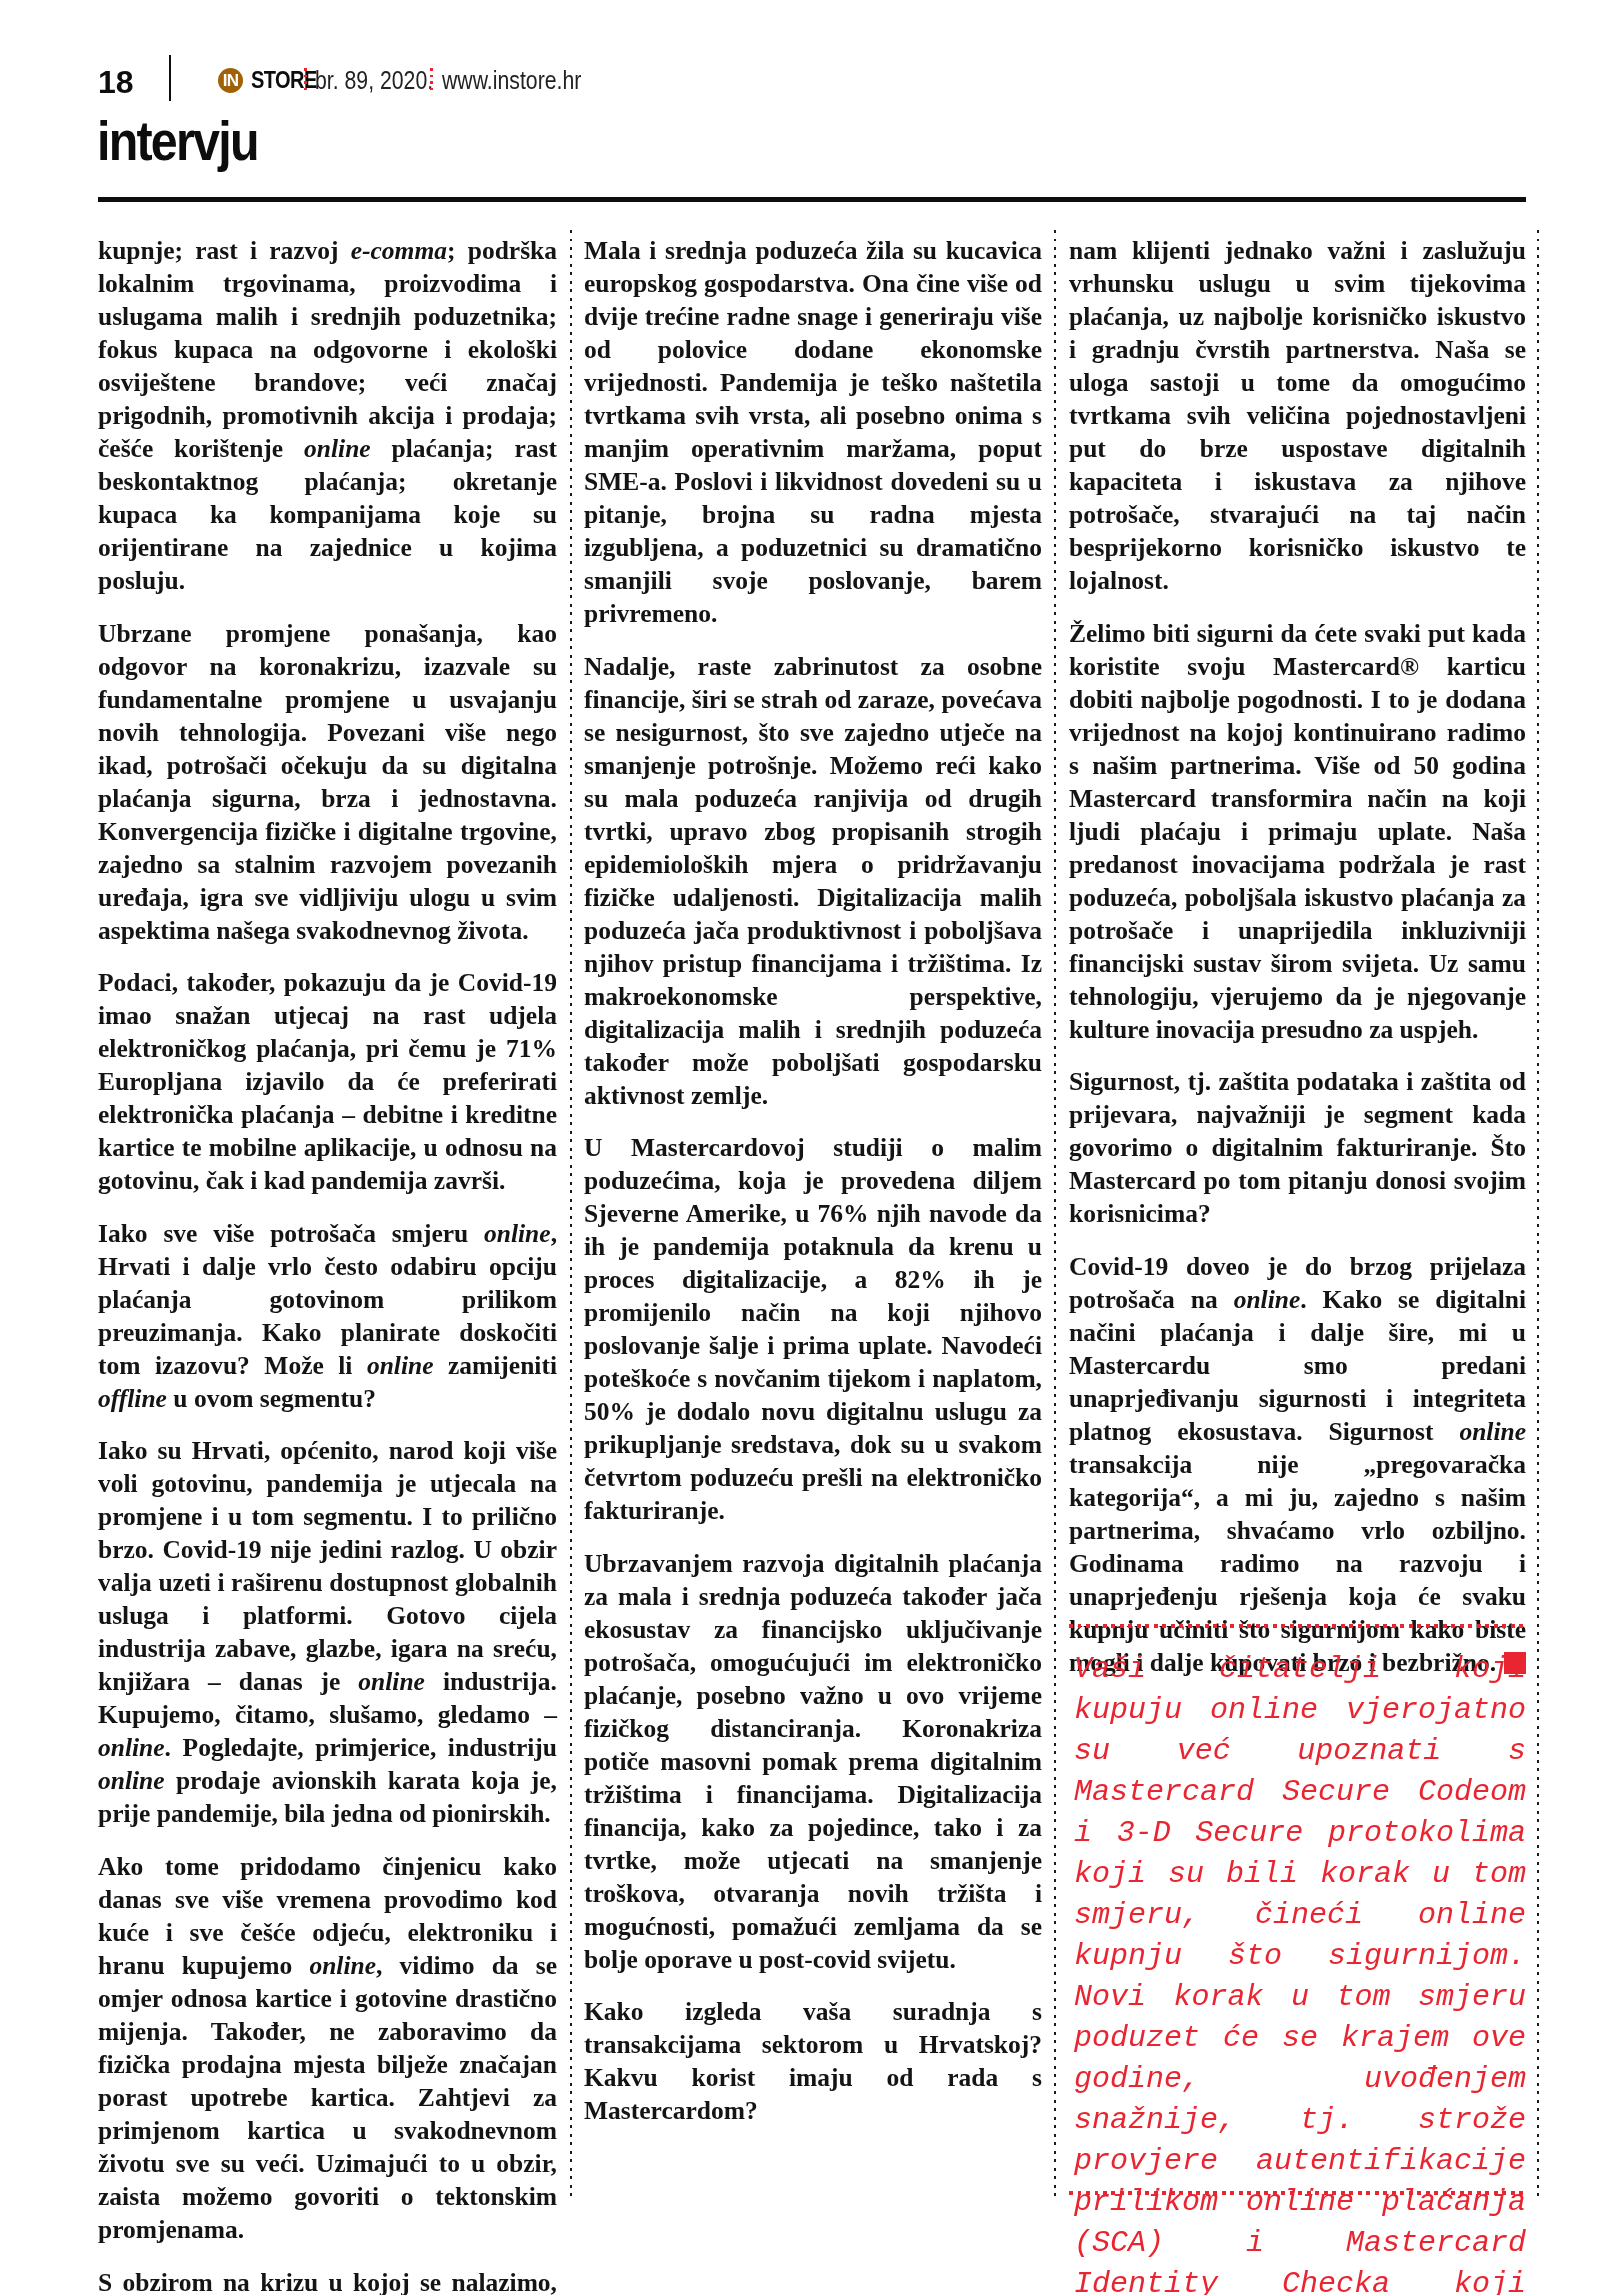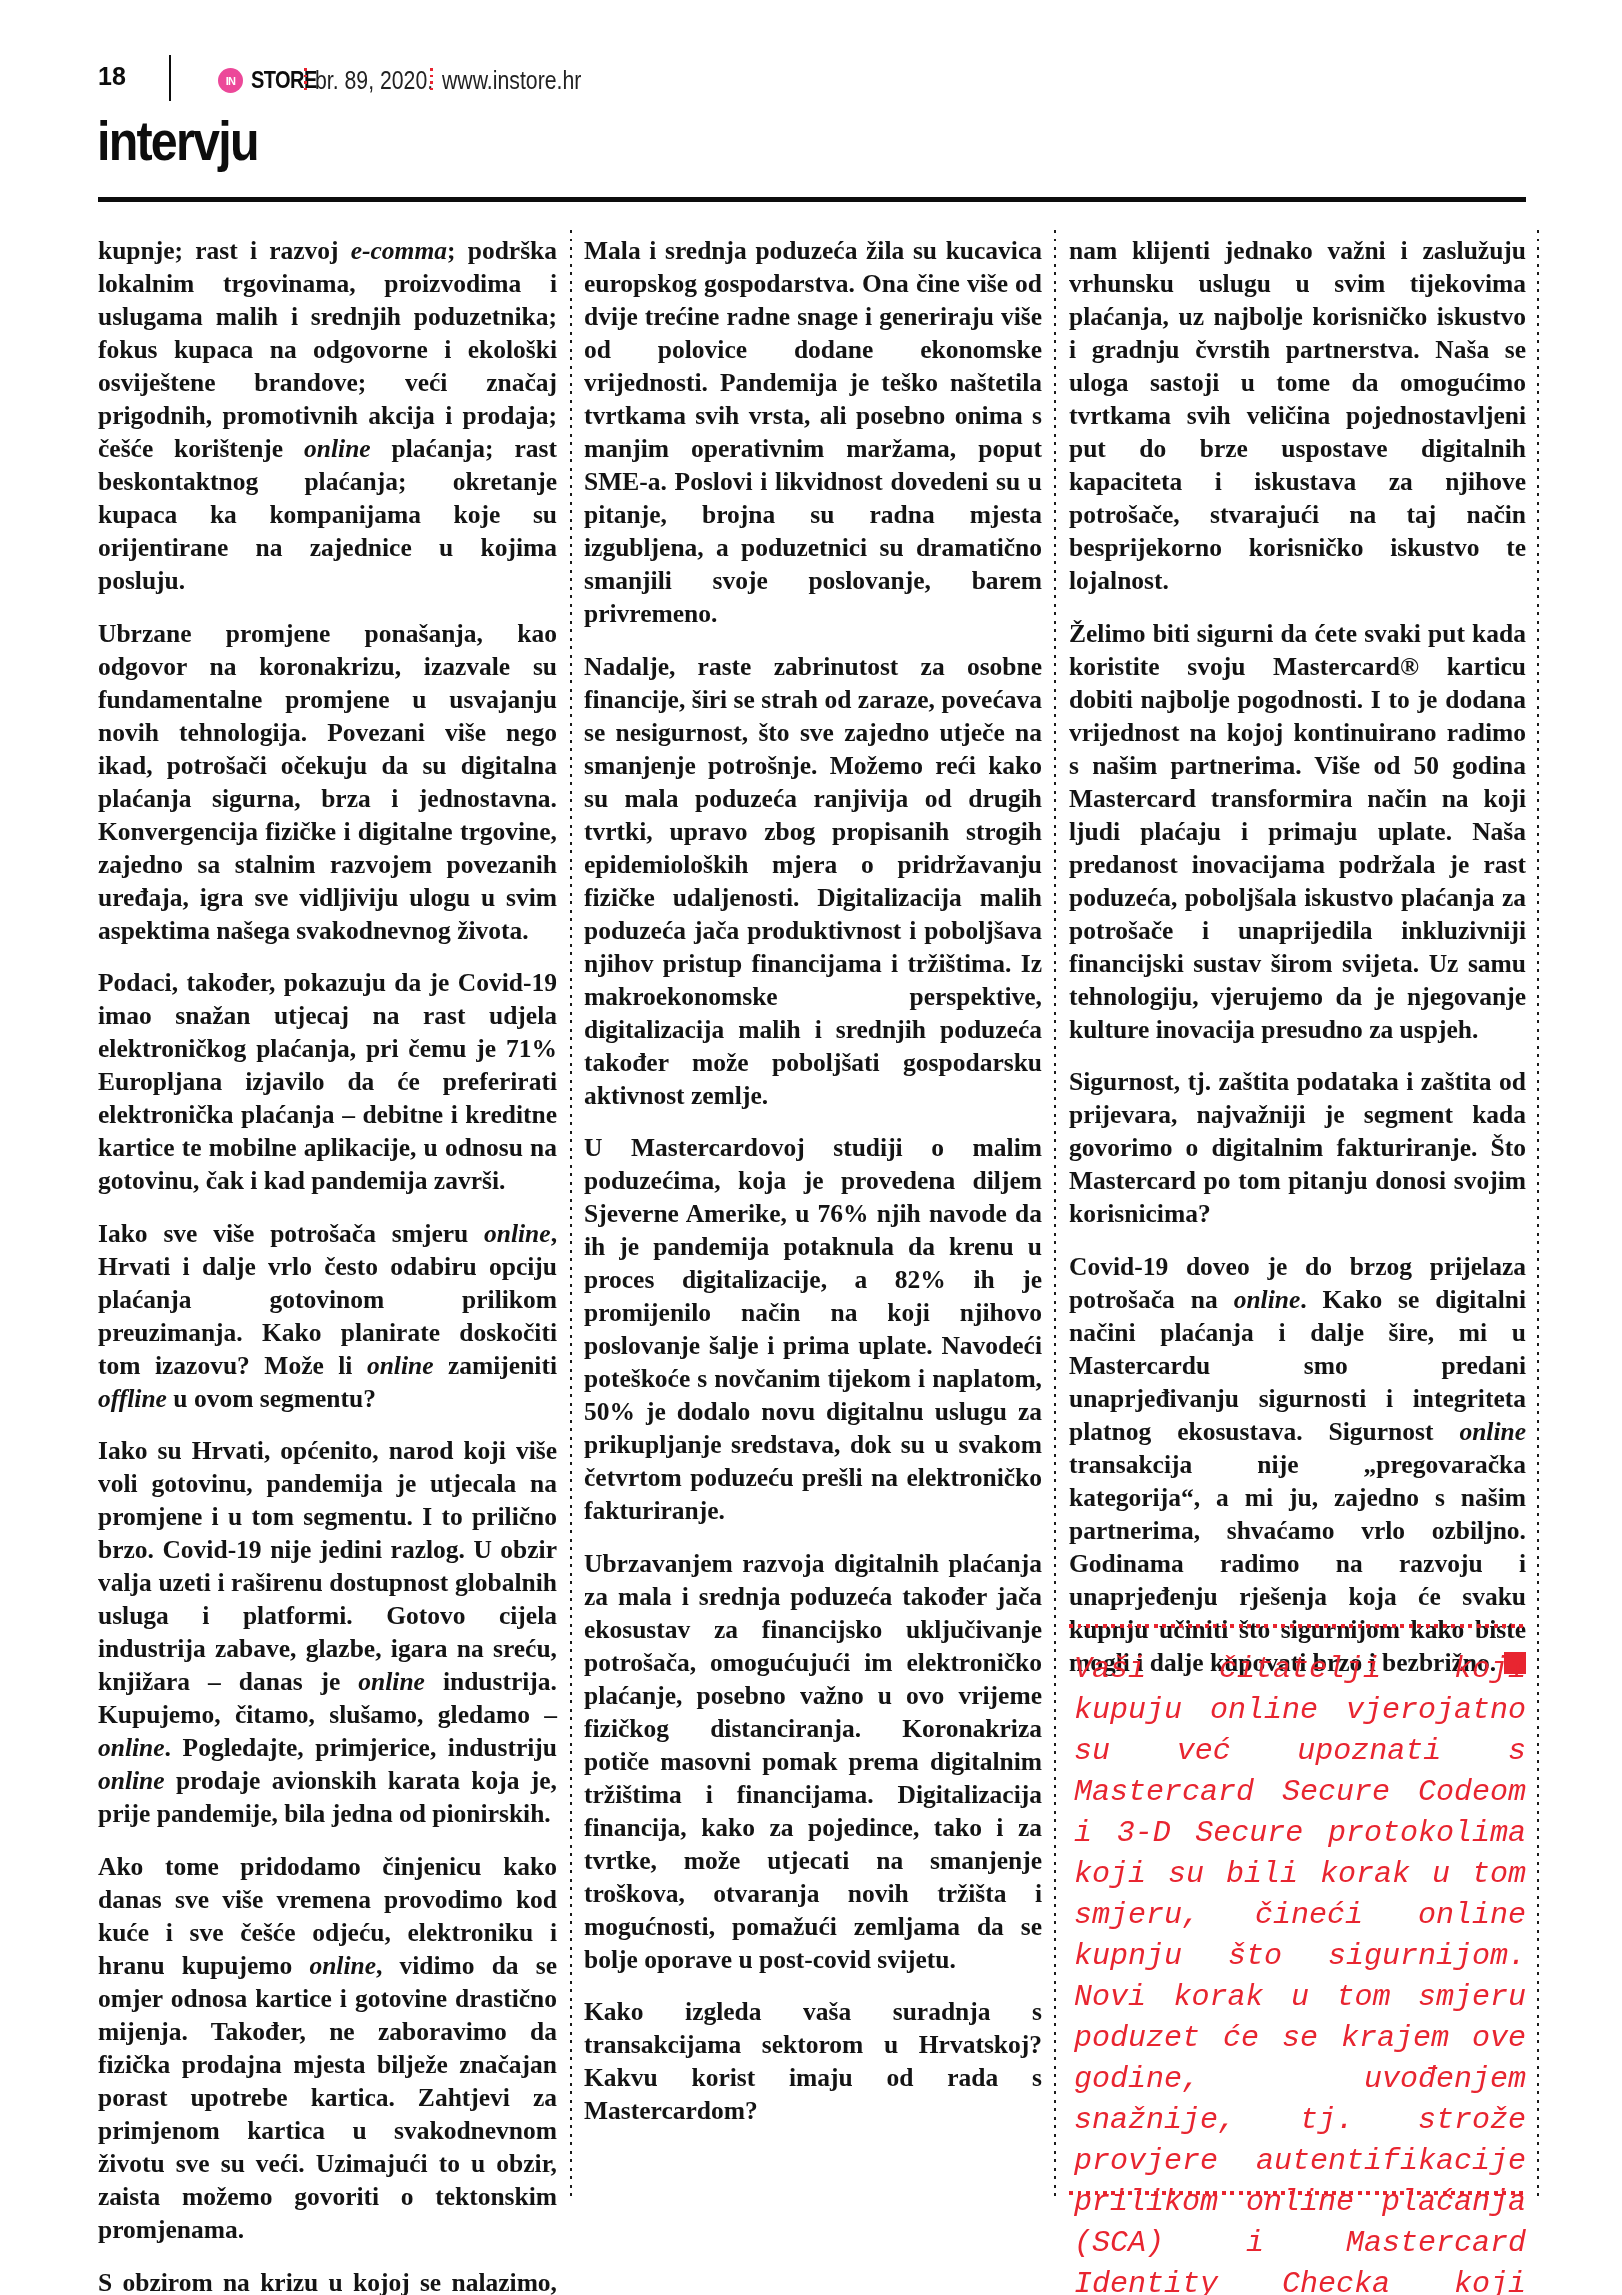--- a/index.html
+++ b/index.html
@@ -1,26 +1,26 @@
 <!DOCTYPE html>
 <html style="font-size:10.5px"><head>
 <meta charset="utf-8">
 <style>
   html,body{margin:0;padding:0;background:#ffffff;}
   .page{position:relative;width:1623px;height:2295px;background:#ffffff;overflow:hidden;
         font-family:"Liberation Serif",serif;color:#141414;}
 
   
-  .pagenum{position:absolute;left:98px;top:63px;font-family:"Liberation Sans",sans-serif;
-           font-weight:700;font-size:25px;line-height:27.5px;color:#0d0d0d;}
+  .pagenum{position:absolute;left:98px;top:69px;font-family:"Liberation Sans",sans-serif;
+           font-weight:700;font-size:32px;line-height:27.5px;color:#0d0d0d;}
   .hbar{position:absolute;left:169px;top:55px;width:2px;height:46px;background:#0d0d0d;}
   .brand{position:absolute;left:218px;top:67px;display:flex;align-items:center;gap:7.9px;}
-  .logo-circle{width:25px;height:25px;border-radius:50%;background:#ec4899;color:#ffffff;
+  .logo-circle{width:25px;height:25px;border-radius:50%;background:#a16207;color:#ffffff;
                display:flex;align-items:center;justify-content:center;
-               font-family:"Liberation Sans",sans-serif;font-weight:700;font-size:11px;letter-spacing:-0.7px;}
+               font-family:"Liberation Sans",sans-serif;font-weight:700;font-size:17px;letter-spacing:-0.7px;}
   .brand-name{font-family:"Liberation Sans",sans-serif;font-weight:700;font-size:23.6px;
               letter-spacing:-0.7px;transform:scaleX(.85);transform-origin:left center;color:#0d0d0d;}
   .red-vdots{position:absolute;top:68px;width:2.6px;height:25px;
              background:repeating-linear-gradient(to bottom,#e82530 0 2.6px,transparent 2.6px 6.5px);}
   .head-meta{position:absolute;top:68px;font-family:"Liberation Sans",sans-serif;font-weight:400;
              font-size:25px;line-height:25px;color:#222222;transform:scaleX(.85);transform-origin:left center;}
 
   
   .section-title{position:absolute;left:97px;top:110px;margin:0;
                  font-family:"Liberation Sans",sans-serif;font-weight:700;font-size:55px;line-height:63px;

